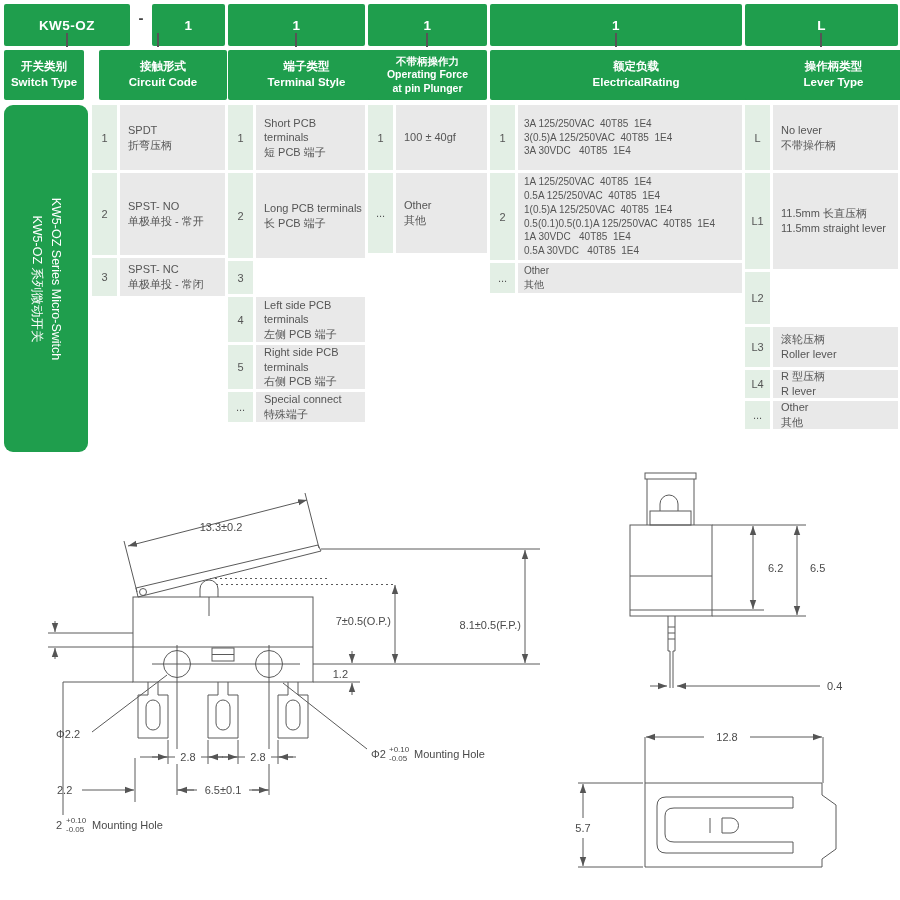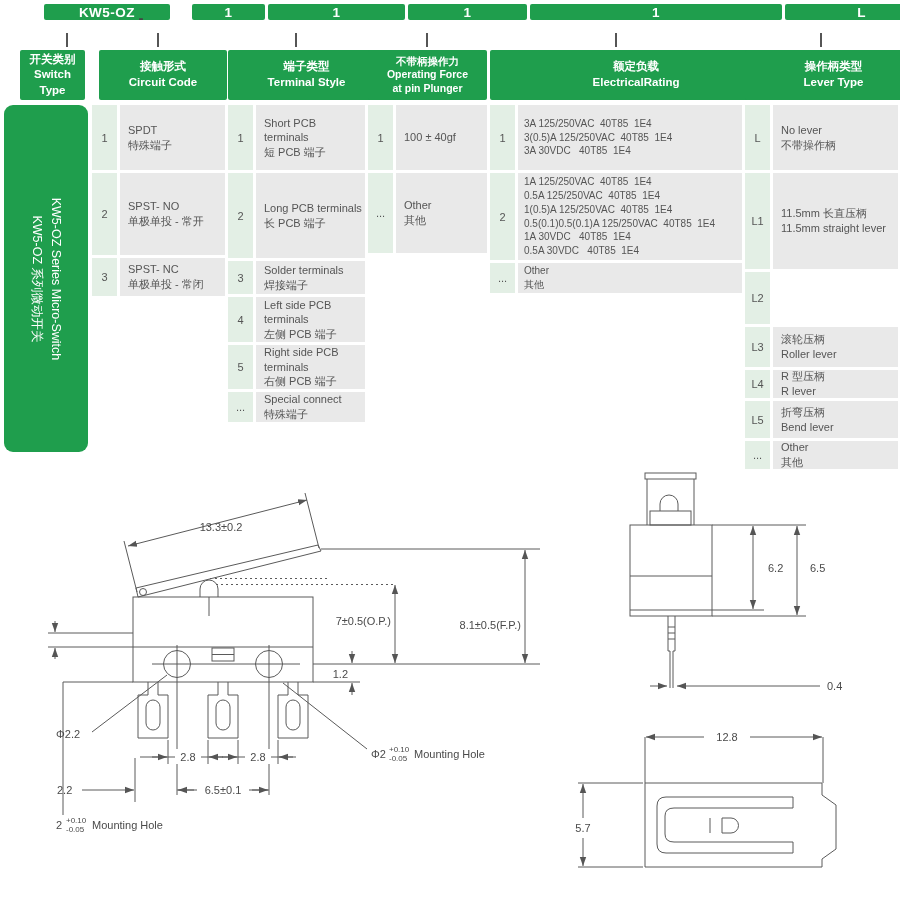--- a/index.html
+++ b/index.html
@@ -1,19 +1,19 @@
 <!DOCTYPE html>
 <html><head>
 <meta charset="utf-8">
 <style>
   html,body{margin:0;padding:0;background:#fff;}
   .page{position:relative;width:900px;height:900px;background:#ffffff;overflow:hidden;
         font-family:"Liberation Sans",sans-serif;color:#555;}
   .box{position:absolute;background:#1f9e4d;color:#fff;display:flex;align-items:center;justify-content:center;border-radius:2px;}
-  .pn{top:4px;height:16px;font-weight:bold;font-size:13.5px;letter-spacing:.5px;margin-left:40px;}
+  .pn{top:4px;height:42px;font-weight:bold;font-size:13.5px;letter-spacing:.5px;}
   .dash{position:absolute;top:4px;height:26px;display:flex;align-items:center;justify-content:center;
         color:#444;font-weight:bold;font-size:15px;}
   .tick{position:absolute;top:33px;width:2px;height:14px;background:#555;}
   .hdr{top:50px;height:50px;flex-direction:column;line-height:1.35;font-weight:bold;font-size:11.5px;
        text-align:center;}
   .hdr span{white-space:pre-line;}
   .sidebar{position:absolute;left:4px;top:105px;width:84px;height:347px;background:#1f9e4d;border-radius:9px;}
   .sidebar .rot{position:absolute;left:50%;top:50%;width:340px;
         transform:translate(-50%,-50%) rotate(90deg);color:#fff;font-size:12.5px;
         text-align:center;line-height:1.55;white-space:nowrap;}
@@ -39,21 +39,21 @@
   <div class="box pn" style="left:490px;width:252px">1</div>
   <div class="box pn" style="left:745px;width:153px">L</div>
 
   <div class="tick" style="left:66px"></div>
   <div class="tick" style="left:157px"></div>
   <div class="tick" style="left:295px"></div>
   <div class="tick" style="left:426px"></div>
   <div class="tick" style="left:615px"></div>
   <div class="tick" style="left:820px"></div>
 
-  <div class="box hdr" style="left:20px;width:65px">
+  <div class="box hdr" style="left:4px;width:80px">
     <span>开关类别</span>
     <span>Switch Type</span>
   </div>
   <div class="box hdr" style="left:99px;width:128px">
     <span>接触形式</span>
     <span>Circuit Code</span>
   </div>
   <div class="box hdr" style="left:228px;width:157px">
     <span>端子类型</span>
     <span>Terminal Style</span>
@@ -76,21 +76,21 @@
     <div class="rot">
       <div>KW5-OZ Series Micro-Switch</div>
       <div>KW5-OZ 系列微动开关</div>
     </div>
   </div>
 
   <div class="col" style="left:92px;width:133px">
     <div class="row" style="height:65px">
       <div class="num">1</div>
       <div class="txt">SPDT
-特殊端子</div>
+折弯压柄</div>
     </div>
     <div class="row" style="height:82px">
       <div class="num">2</div>
       <div class="txt">SPST- NO
 单极单投 - 常开</div>
     </div>
     <div class="row" style="height:38px">
       <div class="num">3</div>
       <div class="txt">SPST- NC
 单极单投 - 常闭</div>
@@ -103,22 +103,20 @@
       <div class="txt">Short PCB terminals
 短 PCB 端子</div>
     </div>
     <div class="row" style="height:85px">
       <div class="num">2</div>
       <div class="txt">Long PCB terminals
 长 PCB 端子</div>
     </div>
     <div class="row" style="height:33px">
       <div class="num">3</div>
-      <div class="txt">Solder terminals
-焊接端子</div>
     </div>
     <div class="row" style="height:45px">
       <div class="num">4</div>
       <div class="txt">Left side PCB
 terminals
 左侧 PCB 端子</div>
     </div>
     <div class="row" style="height:44px">
       <div class="num">5</div>
       <div class="txt">Right side PCB
@@ -183,25 +181,20 @@
     </div>
     <div class="row" style="height:40px">
       <div class="num">L3</div>
       <div class="txt">滚轮压柄
 Roller lever</div>
     </div>
     <div class="row" style="height:28px">
       <div class="num">L4</div>
       <div class="txt">R 型压柄
 R lever</div>
-    </div>
-    <div class="row" style="height:37px">
-      <div class="num">L5</div>
-      <div class="txt">折弯压柄
-Bend lever</div>
     </div>
     <div class="row" style="height:28px">
       <div class="num">...</div>
       <div class="txt">Other
 其他</div>
     </div>
   </div>
 
   <svg class="drawings" width="900" height="445" viewBox="0 455 900 445">
     <defs>

